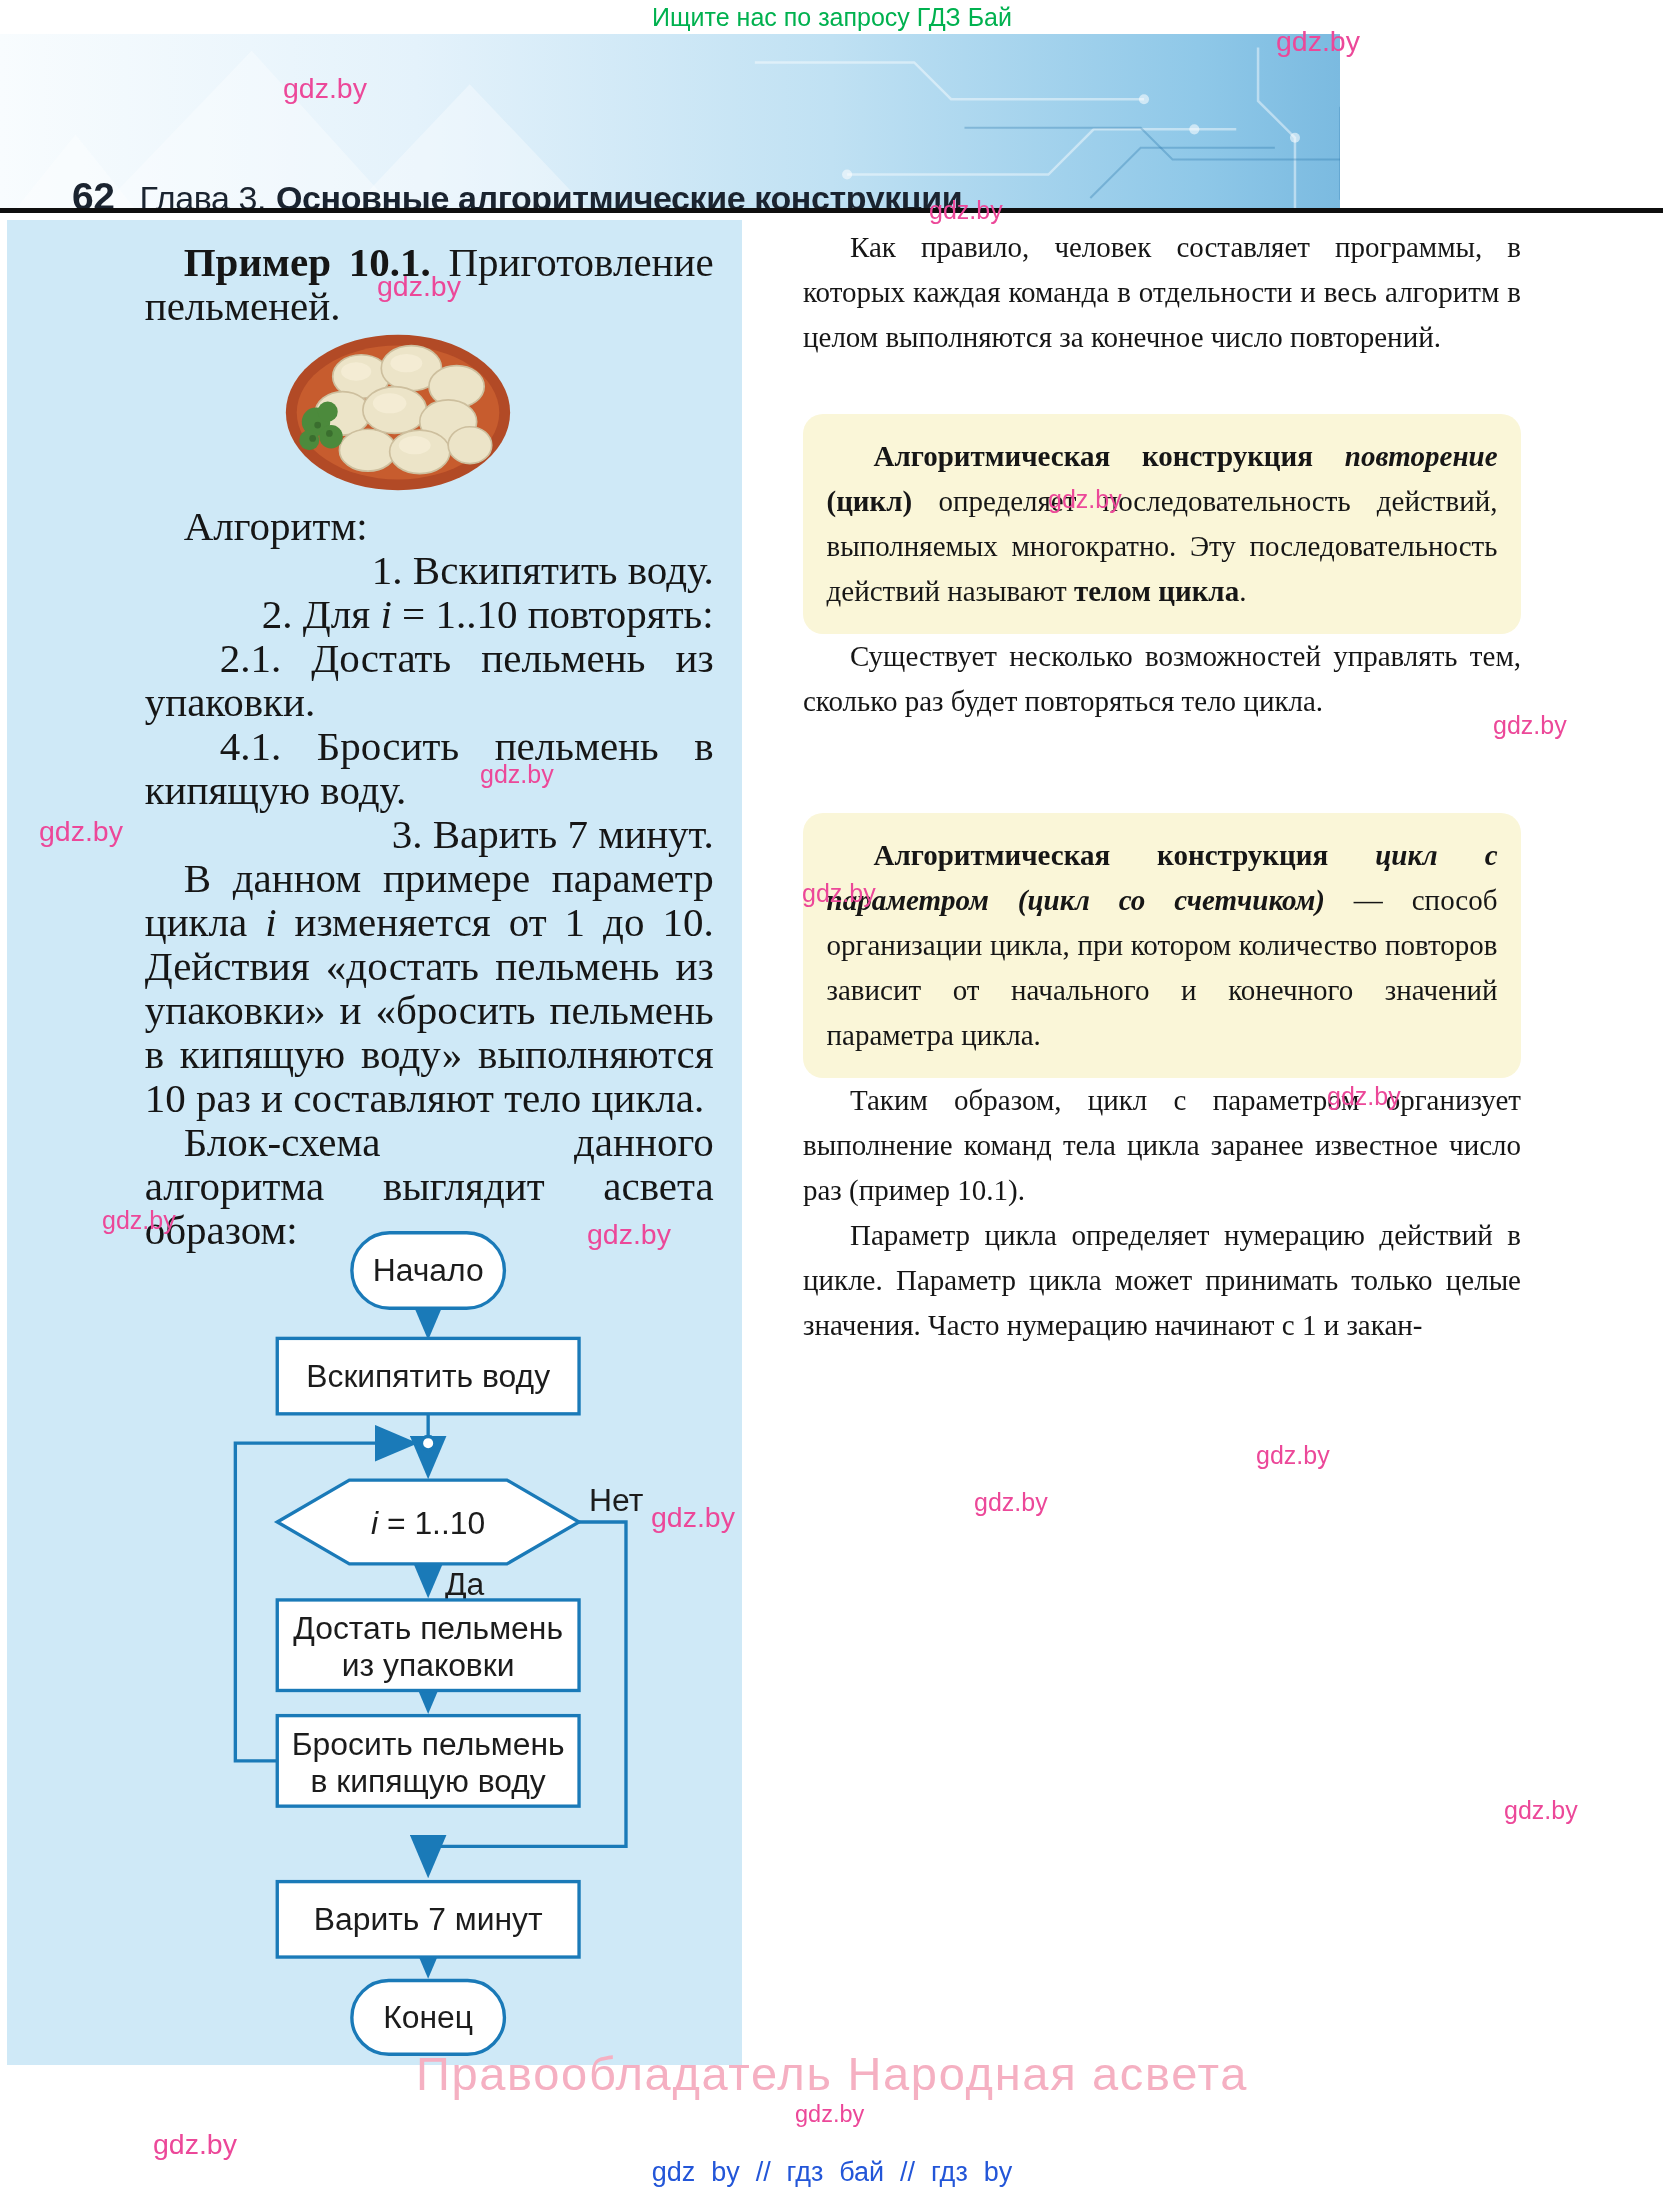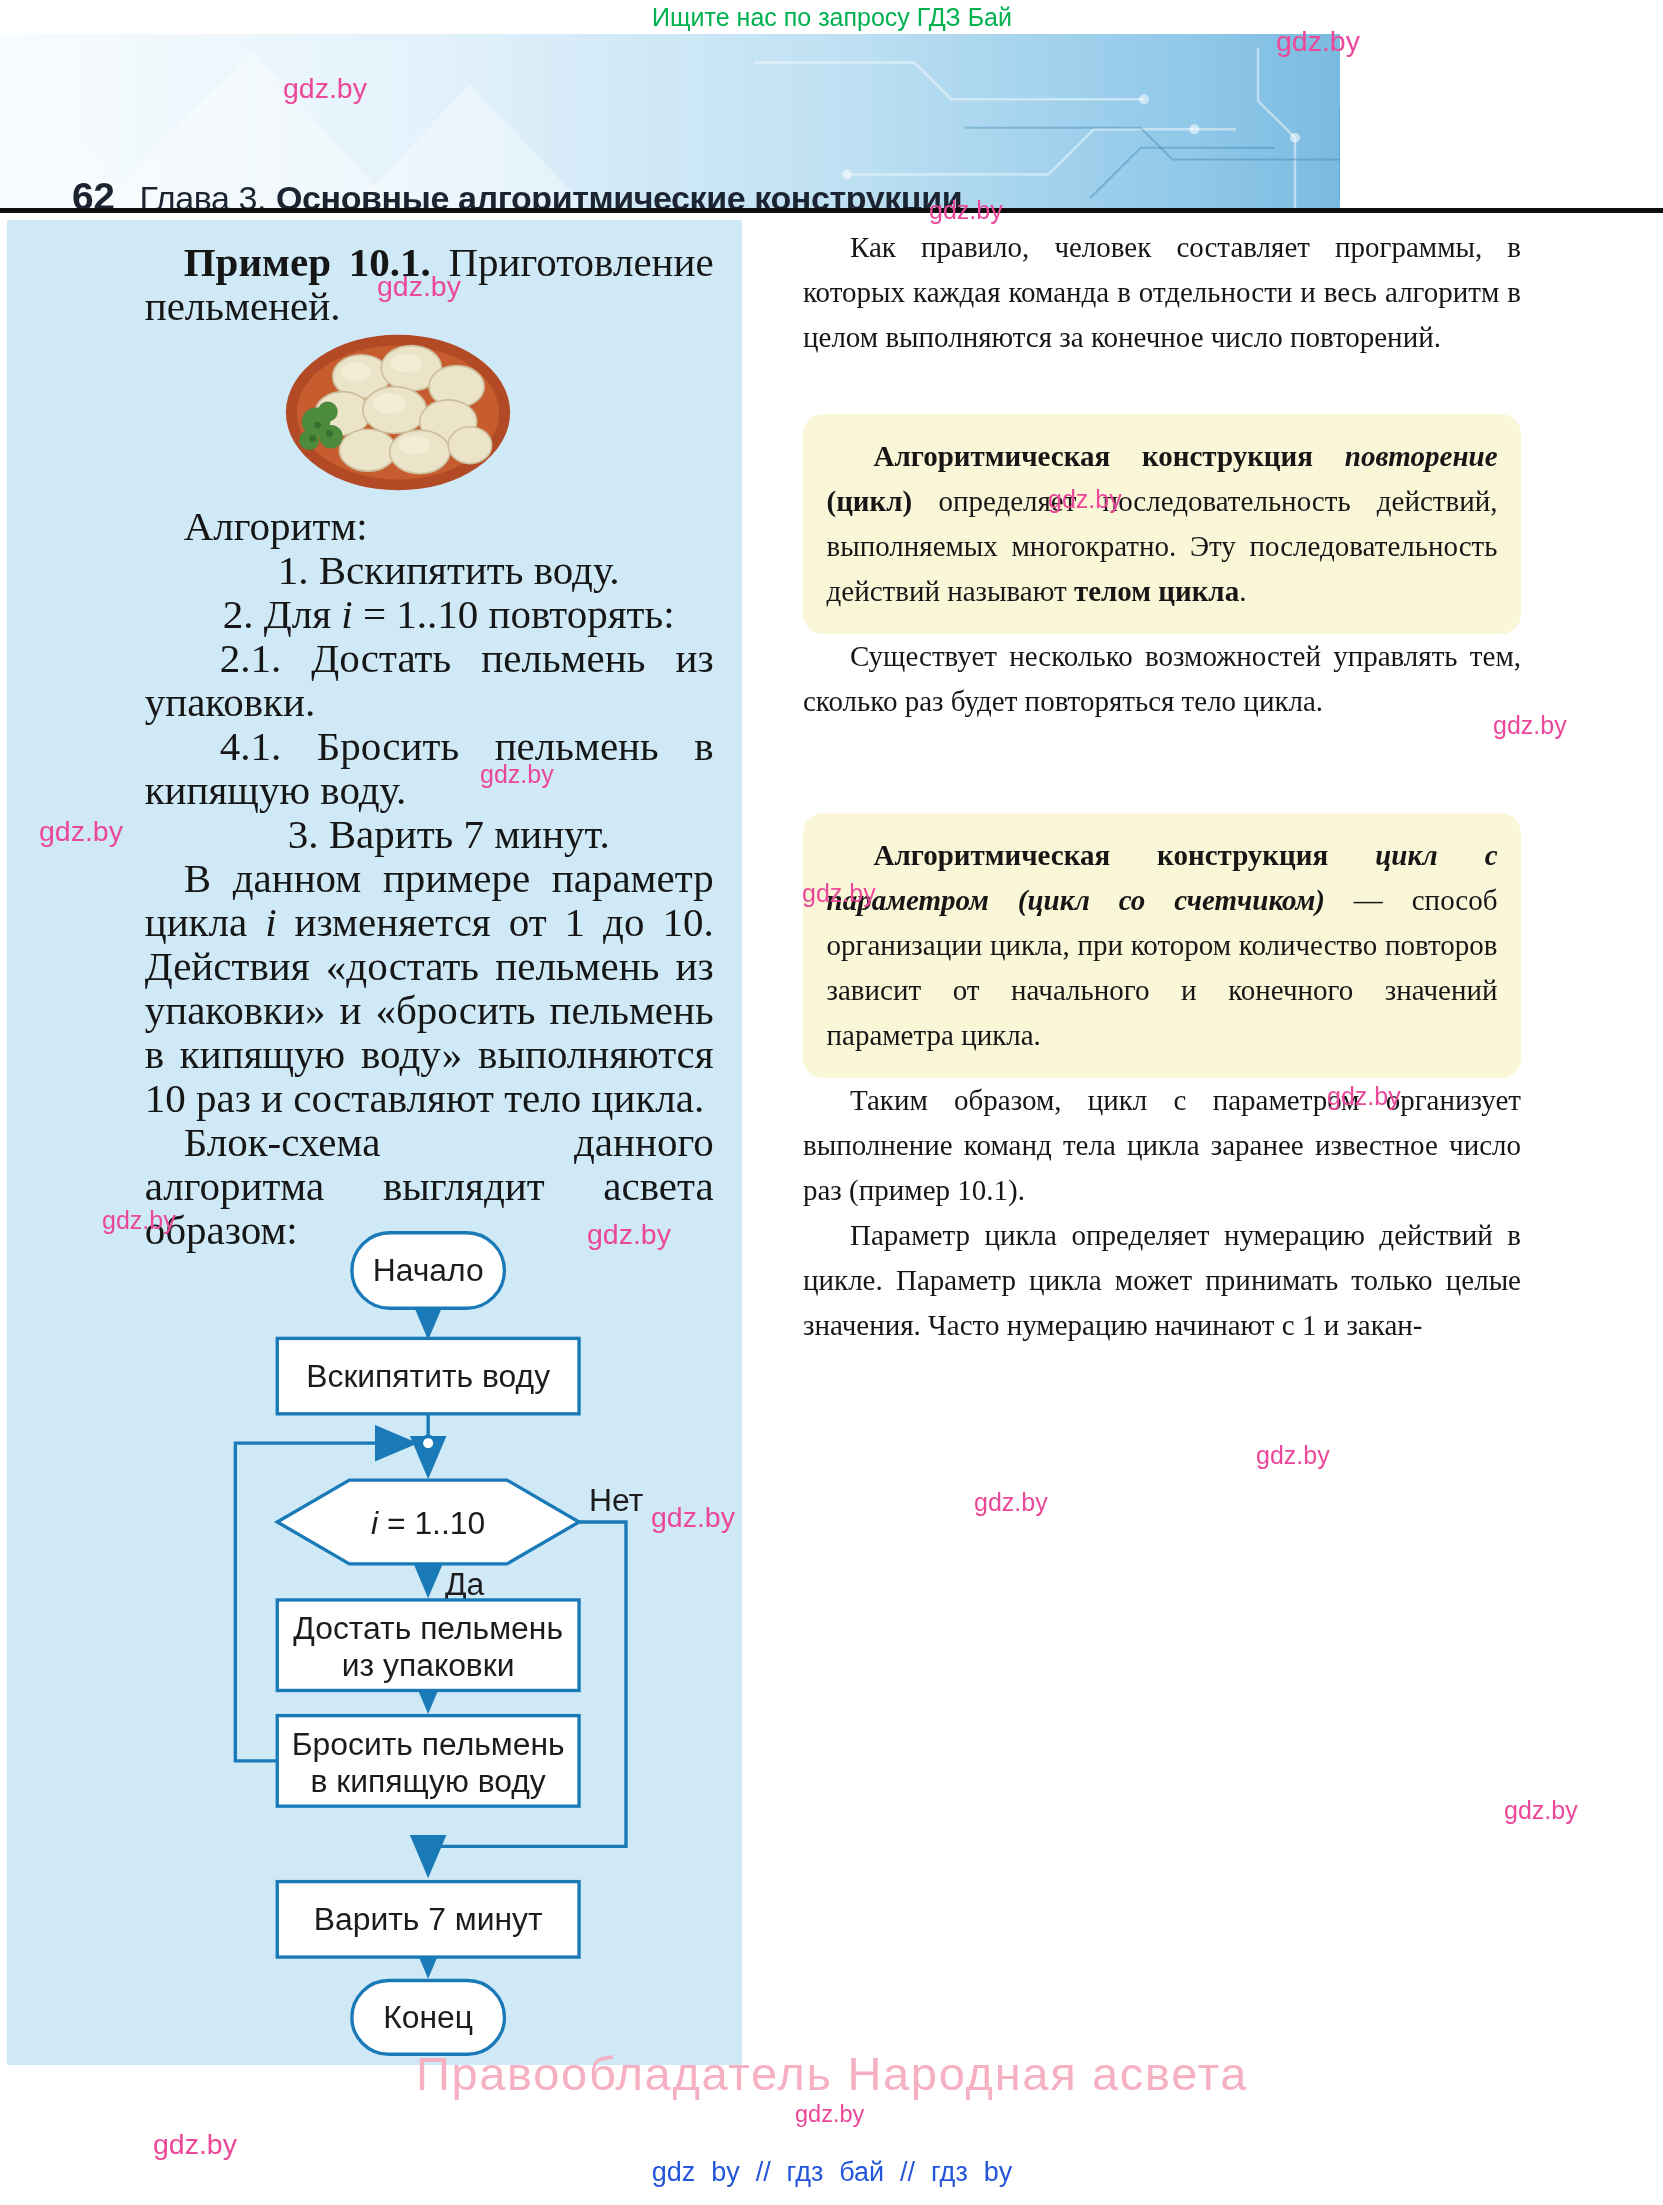--- a/index.html
+++ b/index.html
@@ -21,21 +21,21 @@
   .rule{position:absolute;left:0;top:208px;width:1664px;height:5px;background:#0f0f0f;}
 
   
   .panel{position:absolute;left:6.7px;top:220px;width:735px;height:1845px;background:#cfe9f7;}
   .panel-text{position:absolute;left:138px;top:20px;width:569px;
     font-size:41px;line-height:44px;text-align:justify;}
   .panel-text p{margin:0;}
   .intro{text-indent:39px;}
   .dumplings{display:block;margin:5px 0 0 139px;}
   .alg-title{margin:11.7px 0 0 39px;text-align:left;}
-  .step{margin-left:39px;text-align:center;}
+  .step{margin-left:39px;text-align:right;}
   .substep{text-indent:75px;}
   .body-p{text-indent:39px;}
 
   
   .flowchart{position:absolute;left:0;top:996px;}
   .flowchart text{font-family:"Liberation Sans",sans-serif;font-size:38px;fill:#1c1c1c;}
   .fc-shape{fill:#ffffff;stroke:#1a7ab8;stroke-width:4;}
   .fc-line{fill:none;stroke:#1a7ab8;stroke-width:4;}
 
   

